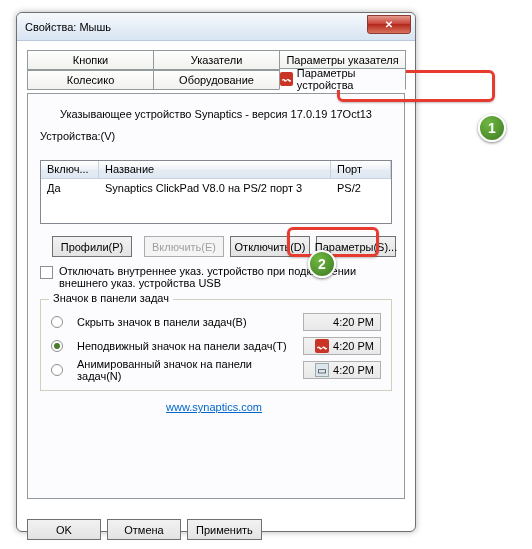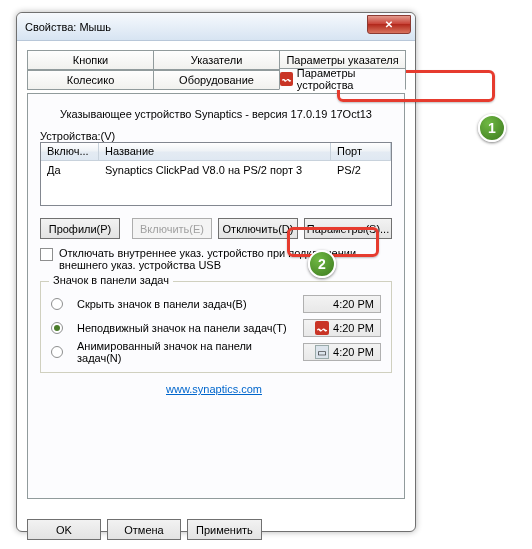--- a/index.html
+++ b/index.html
@@ -8,28 +8,28 @@
 .titlebar{height:28px;background:linear-gradient(#f6f9fd,#d7e4f2);border-bottom:1px solid #b8c7d9;border-radius:6px 6px 0 0;display:flex;align-items:center;padding:0 2px 0 8px;position:relative}
 .title{color:#000}
 .close{position:absolute;right:4px;top:2px;width:44px;height:19px;background:linear-gradient(#e39a8e,#c9453a 45%,#b02418 46%,#d9735e);border:1px solid #8b3a32;border-radius:0 0 3px 3px;display:flex;align-items:center;justify-content:center;color:#fff;font-weight:bold;font-size:10px}
 .body{padding:8px 10px 10px}
 .tabs{position:relative;margin-bottom:2px}
 .tabrow{display:flex}
 .tab{flex:1;height:20px;border:1px solid #919b9c;background:linear-gradient(#fefefe,#f1f1ee);display:flex;align-items:center;justify-content:center;margin-right:-1px;position:relative;top:1px}
 .tab.active{background:#fcfcfe;border-bottom:1px solid #fcfcfe;z-index:2;height:22px;top:-1px}
 .panel{border:1px solid #919b9c;background:#fcfcfe;padding:10px 12px 12px;min-height:406px}
 .info{text-align:center;margin:4px 0 10px;color:#000}
-.devlabel{margin-bottom:0}
+.devlabel{margin-bottom:18px}
 .list{border:1px solid #828790;background:#fff;height:64px}
 .lhead{display:flex;background:linear-gradient(#fff,#eef2f6 48%,#e4ebf3 52%,#dfe8f2);border-bottom:1px solid #c8d2dc;height:18px}
 .lhead div{border-right:1px solid #c8d2dc;padding:2px 6px}
 .lrow{display:flex;height:18px;align-items:center}
 .lrow div{padding:16px 6px}
 .c1{width:58px}.c2{flex:1}.c3{width:60px;text-align:left}
-.btnrow{display:flex;gap:6px;margin:12px 0 8px}
+.btnrow{display:flex;gap:6px;margin:12px 12px 8px}
 .btn{height:21px;border:1px solid #707070;background:linear-gradient(#f2f2f2,#e3e3e3);padding:0 8px;display:flex;align-items:center;justify-content:center;min-width:80px}
 .btn.disabled{color:#a0a0a0;border-color:#adadad;background:#f4f4f4}
 .spacer{flex:1}
 .chkrow{display:flex;gap:6px;align-items:flex-start;margin-bottom:10px}
 .chk{width:13px;height:13px;border:1px solid #8e8f8f;background:#fff;margin-top:1px;flex-shrink:0}
 .group{border:1px solid #d0d0bf;padding:10px 10px 8px;position:relative;margin-top:6px}
 .group-title{position:absolute;top:-8px;left:8px;background:#fcfcfe;padding:0 4px}
 .radio-row{display:flex;align-items:center;height:24px;gap:14px}
 .radio{width:12px;height:12px;border:1px solid #8e8f8f;border-radius:50%;background:#fff;flex-shrink:0;position:relative}
 .radio.sel::after{content:"";position:absolute;left:2px;top:2px;width:6px;height:6px;background:#4a7c2a;border-radius:50%}

